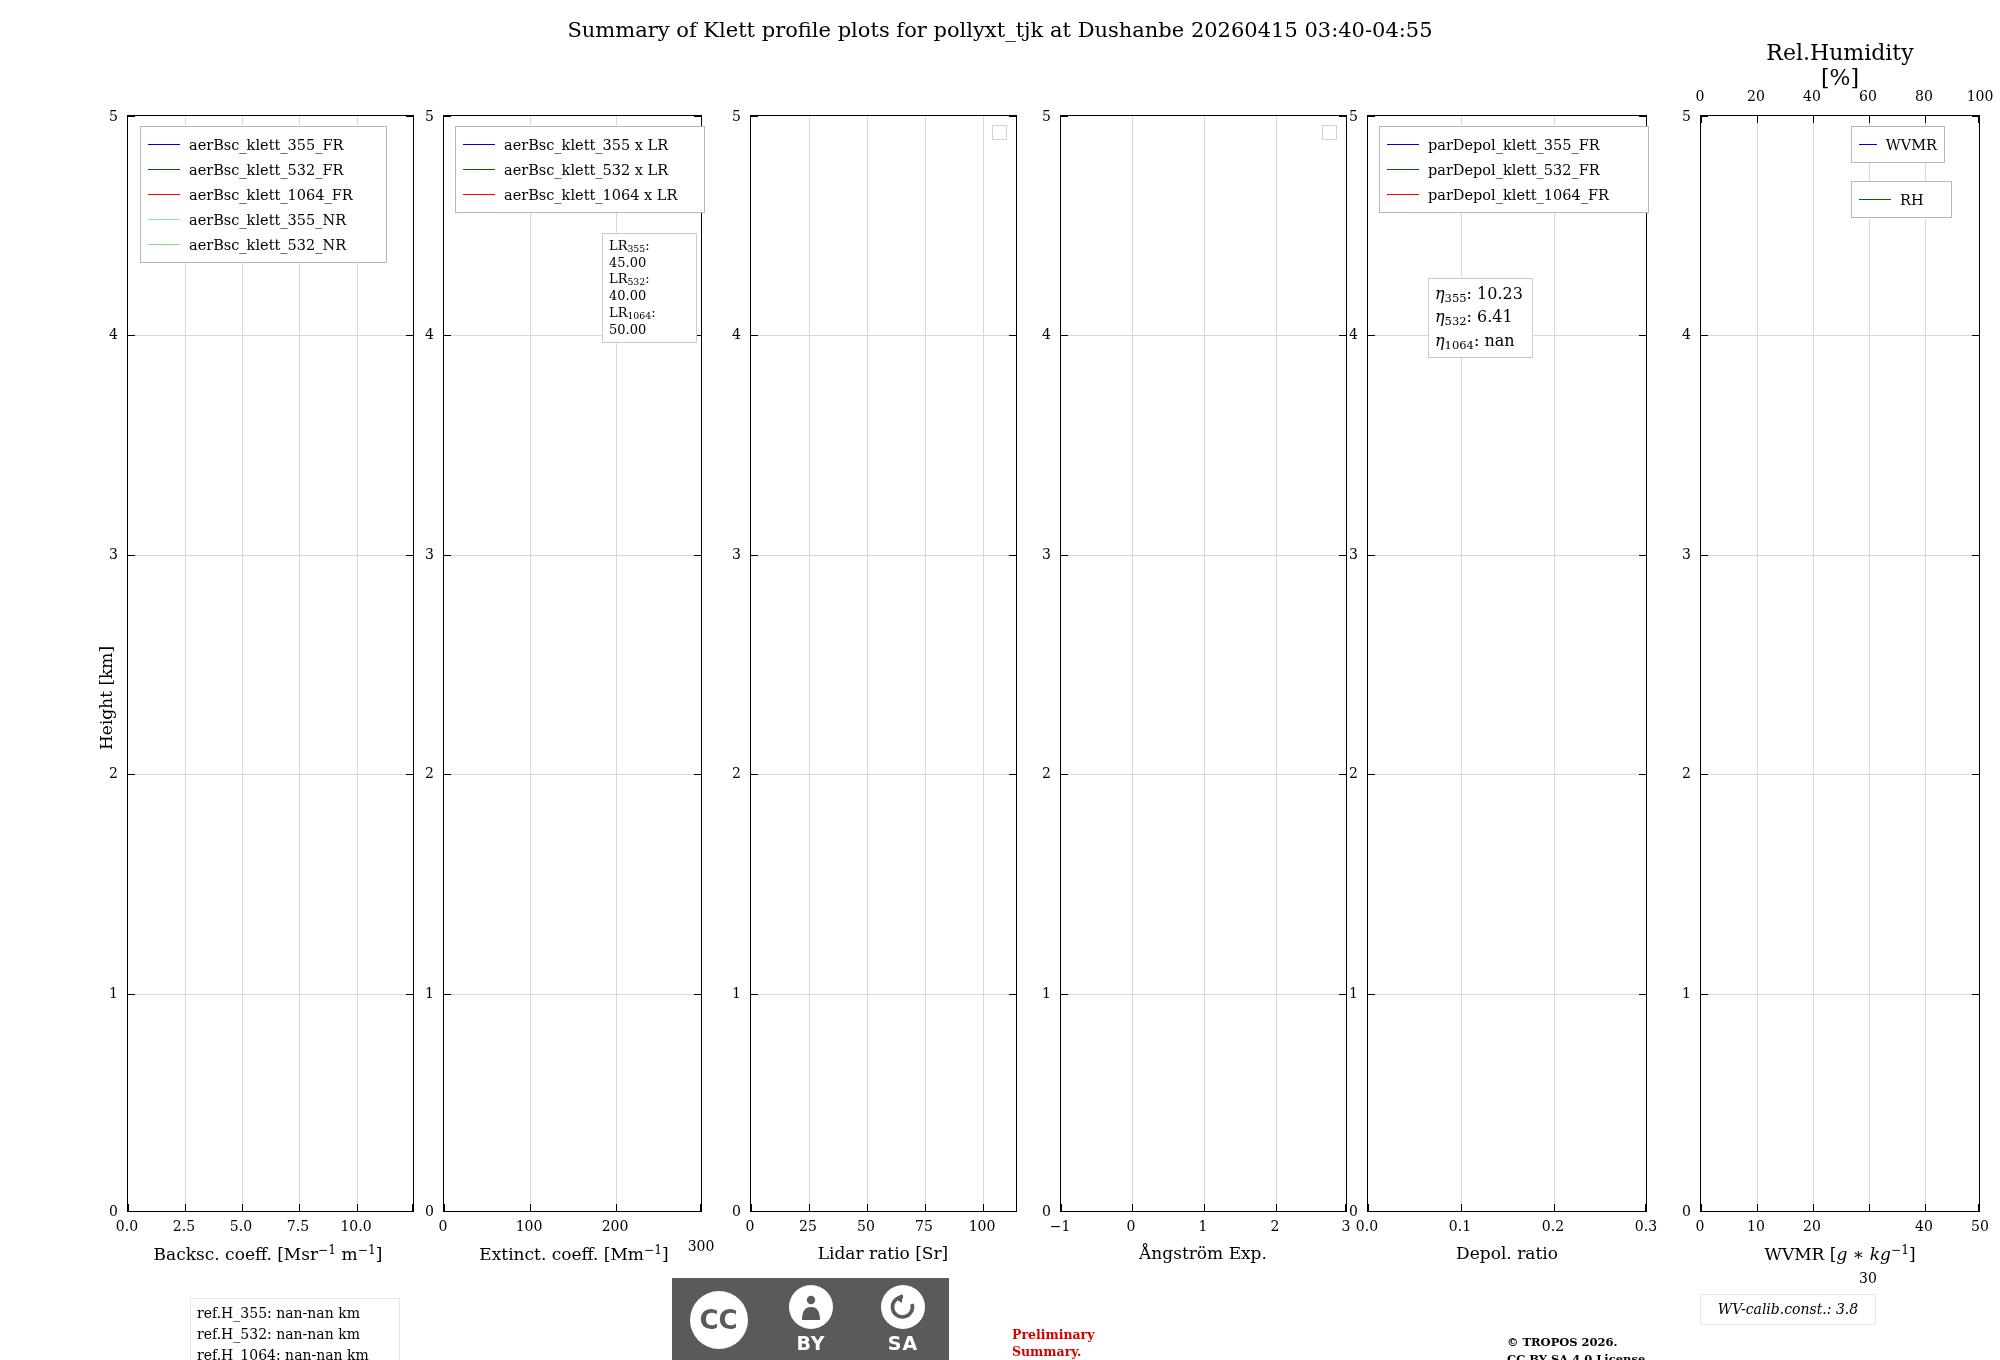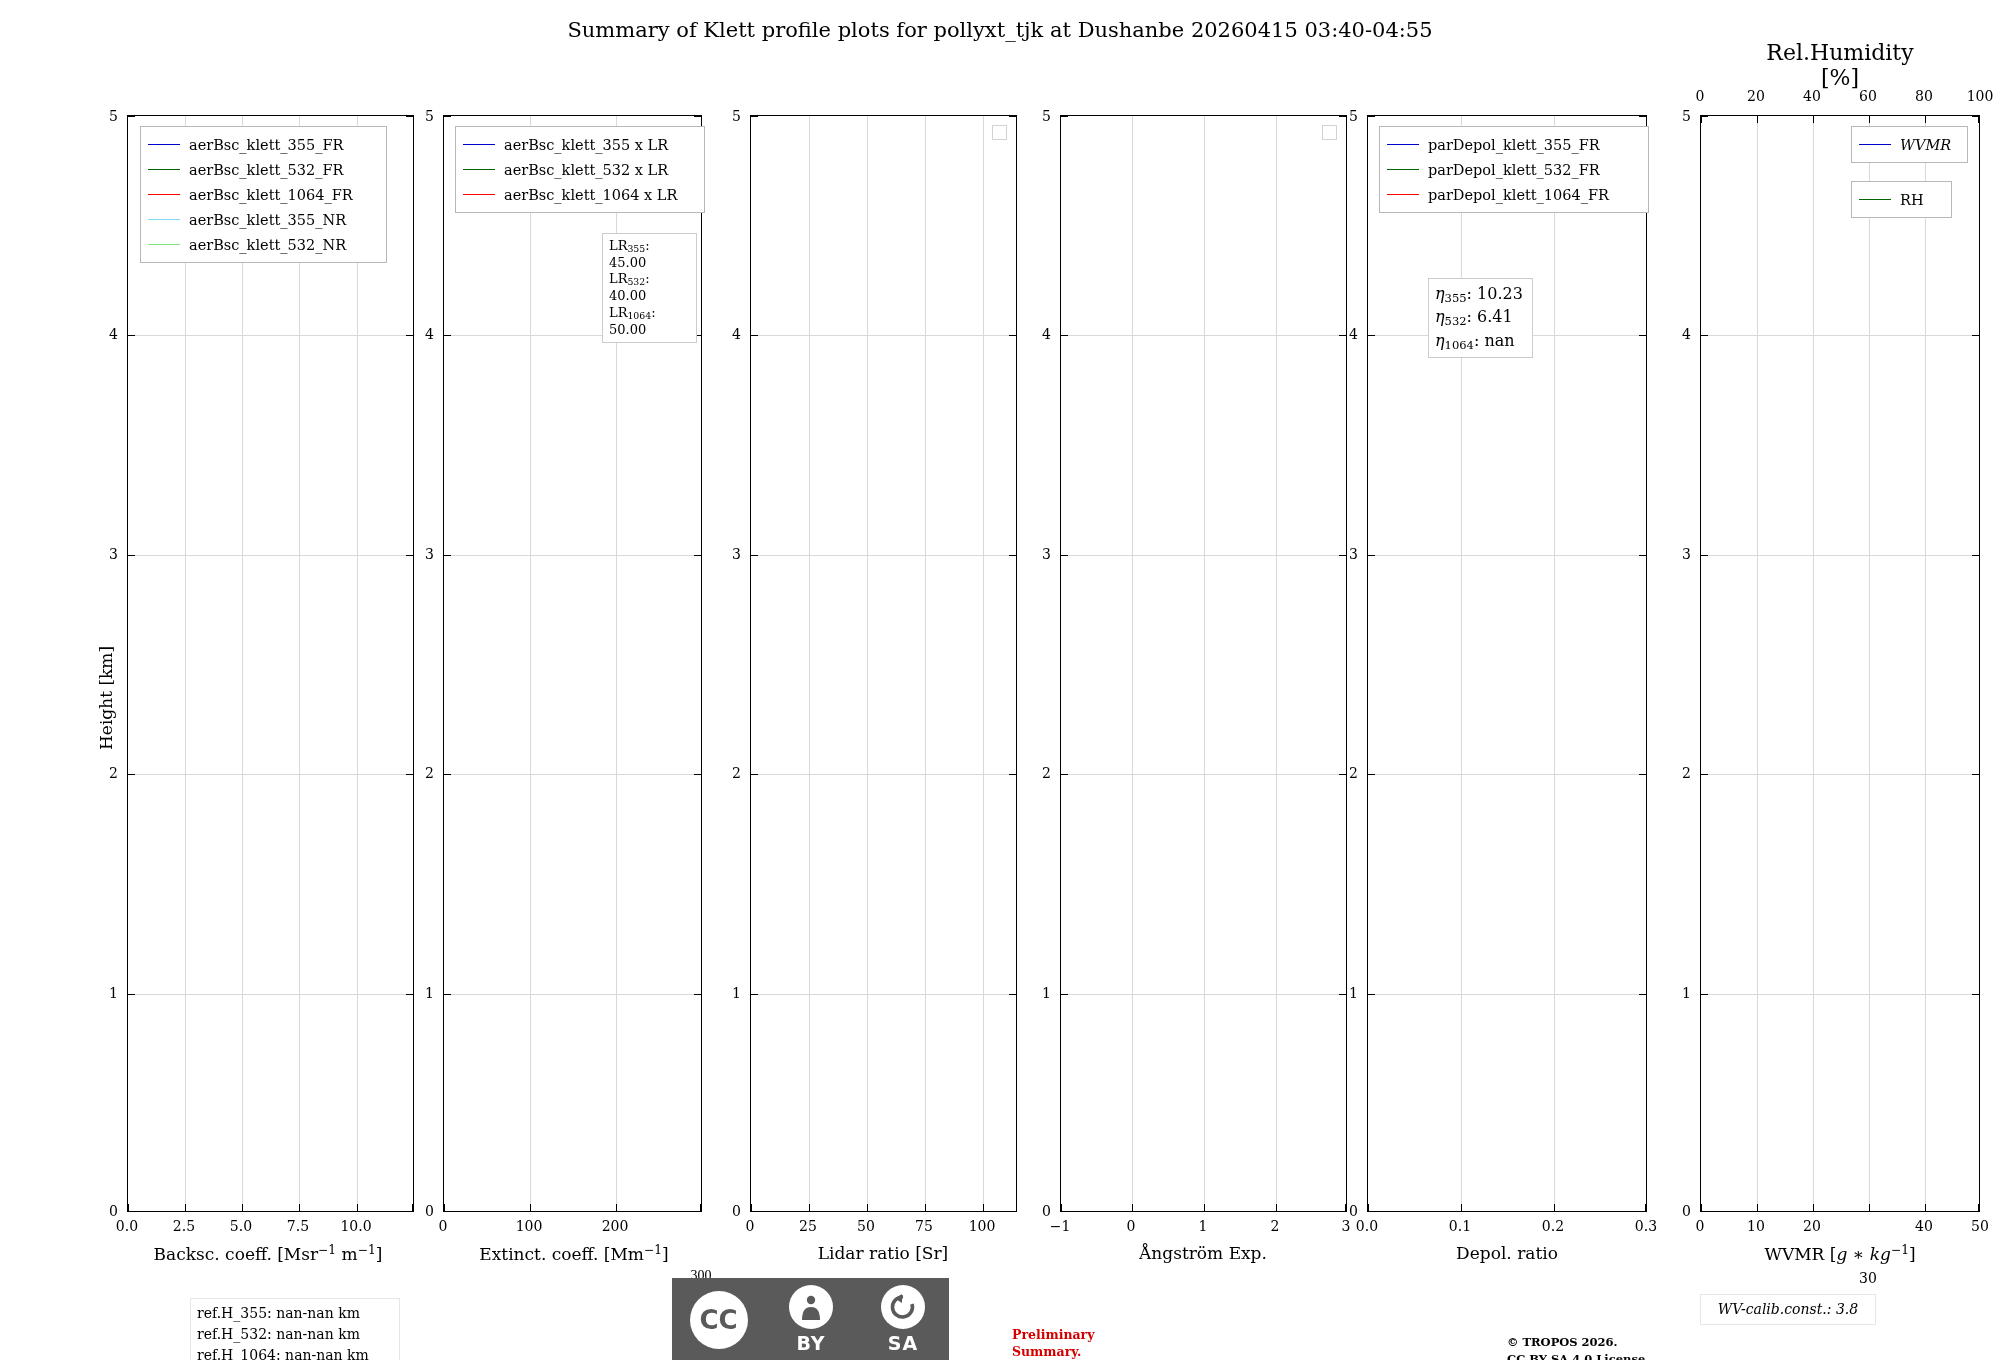--- a/index.html
+++ b/index.html
@@ -196,21 +196,21 @@
 <div class="ytick-label" style="left:394px;top:116px;">5</div>
 <div class="ytick-label" style="left:394px;top:334px;">4</div>
 <div class="ytick-label" style="left:394px;top:554px;">3</div>
 <div class="ytick-label" style="left:394px;top:773px;">2</div>
 <div class="ytick-label" style="left:394px;top:993px;">1</div>
 <div class="ytick-label" style="left:394px;top:1211px;">0</div>
 
 <div class="xtick-label" style="left:443px;top:1218px;">0</div>
 <div class="xtick-label" style="left:529px;top:1218px;">100</div>
 <div class="xtick-label" style="left:615px;top:1218px;">200</div>
-<div class="xtick-label" style="left:701px;top:1268px;font-family:Liberation Serif, serif;">300</div>
+<div class="xtick-label" style="left:701px;top:1238px;">300</div>
 <div class="xlabel" style="left:574px;top:1243px;">
   Extinct. coeff. [Mm<span class="sup">−1</span>]
 </div>
 
 <div class="legend" style="left:455px;top:126px;width:250px;">
   <div class="legend-row">
     <span class="legend-swatch" style="border-top-color:#0000cd;"></span>
     <span class="legend-text">aerBsc_klett_355 x LR</span>
   </div>
   <div class="legend-row">
@@ -422,21 +422,21 @@
 </div>
 
 <div class="xtick-label" style="left:1700px;top:88px;">0</div>
 <div class="xtick-label" style="left:1756px;top:88px;">20</div>
 <div class="xtick-label" style="left:1812px;top:88px;">40</div>
 <div class="xtick-label" style="left:1868px;top:88px;text-align:center;">60</div>
 <div class="xtick-label" style="left:1924px;top:88px;">80</div>
 <div class="xtick-label" style="left:1980px;top:88px;">100</div>
 <div class="toplabel" style="left:1840px;top:40px;">Rel.Humidity [%]</div>
 
-<div class="legend" style="left:1851px;top:126px;width:117px;font-style:italic;">
+<div class="legend" style="left:1851px;top:126px;width:94px;">
   <div class="legend-row">
     <span class="legend-swatch" style="border-top-color:#0000cd;"></span>
     <span class="legend-text">WVMR</span>
   </div>
 </div>
 <div class="legend" style="left:1851px;top:181px;width:101px;">
   <div class="legend-row">
     <span class="legend-swatch" style="border-top-color:#006400;"></span>
     <span class="legend-text">RH</span>
   </div>

